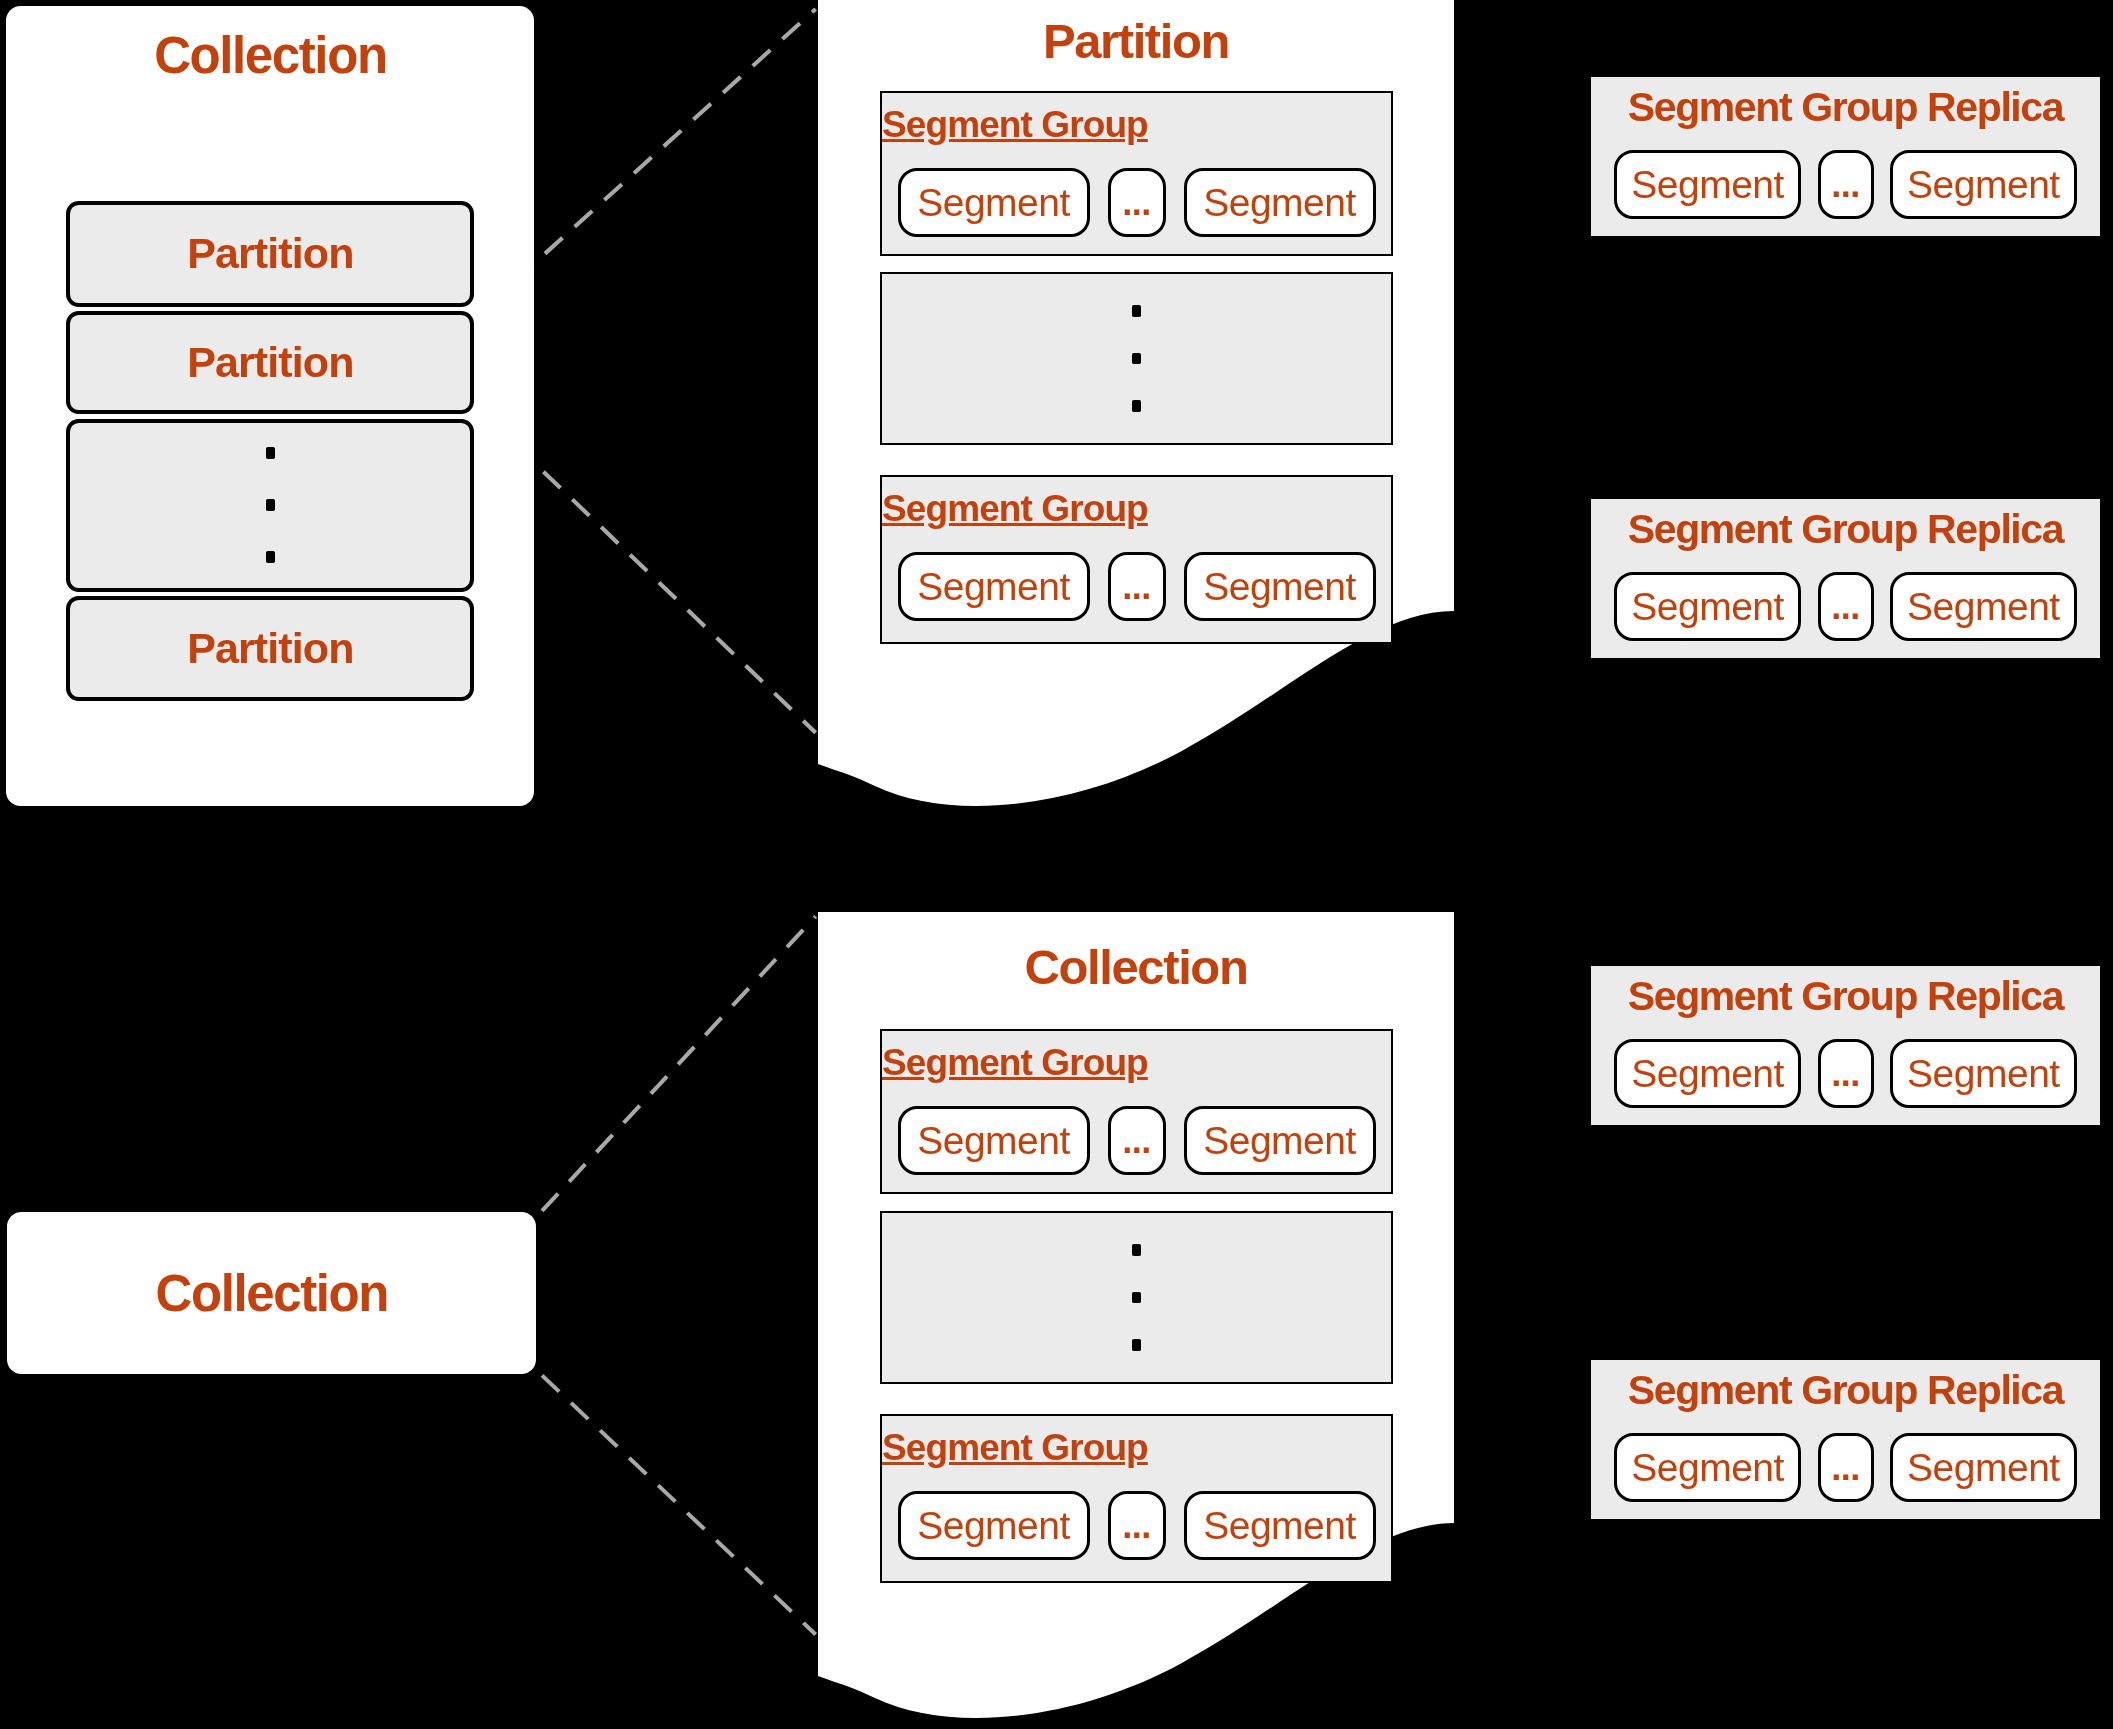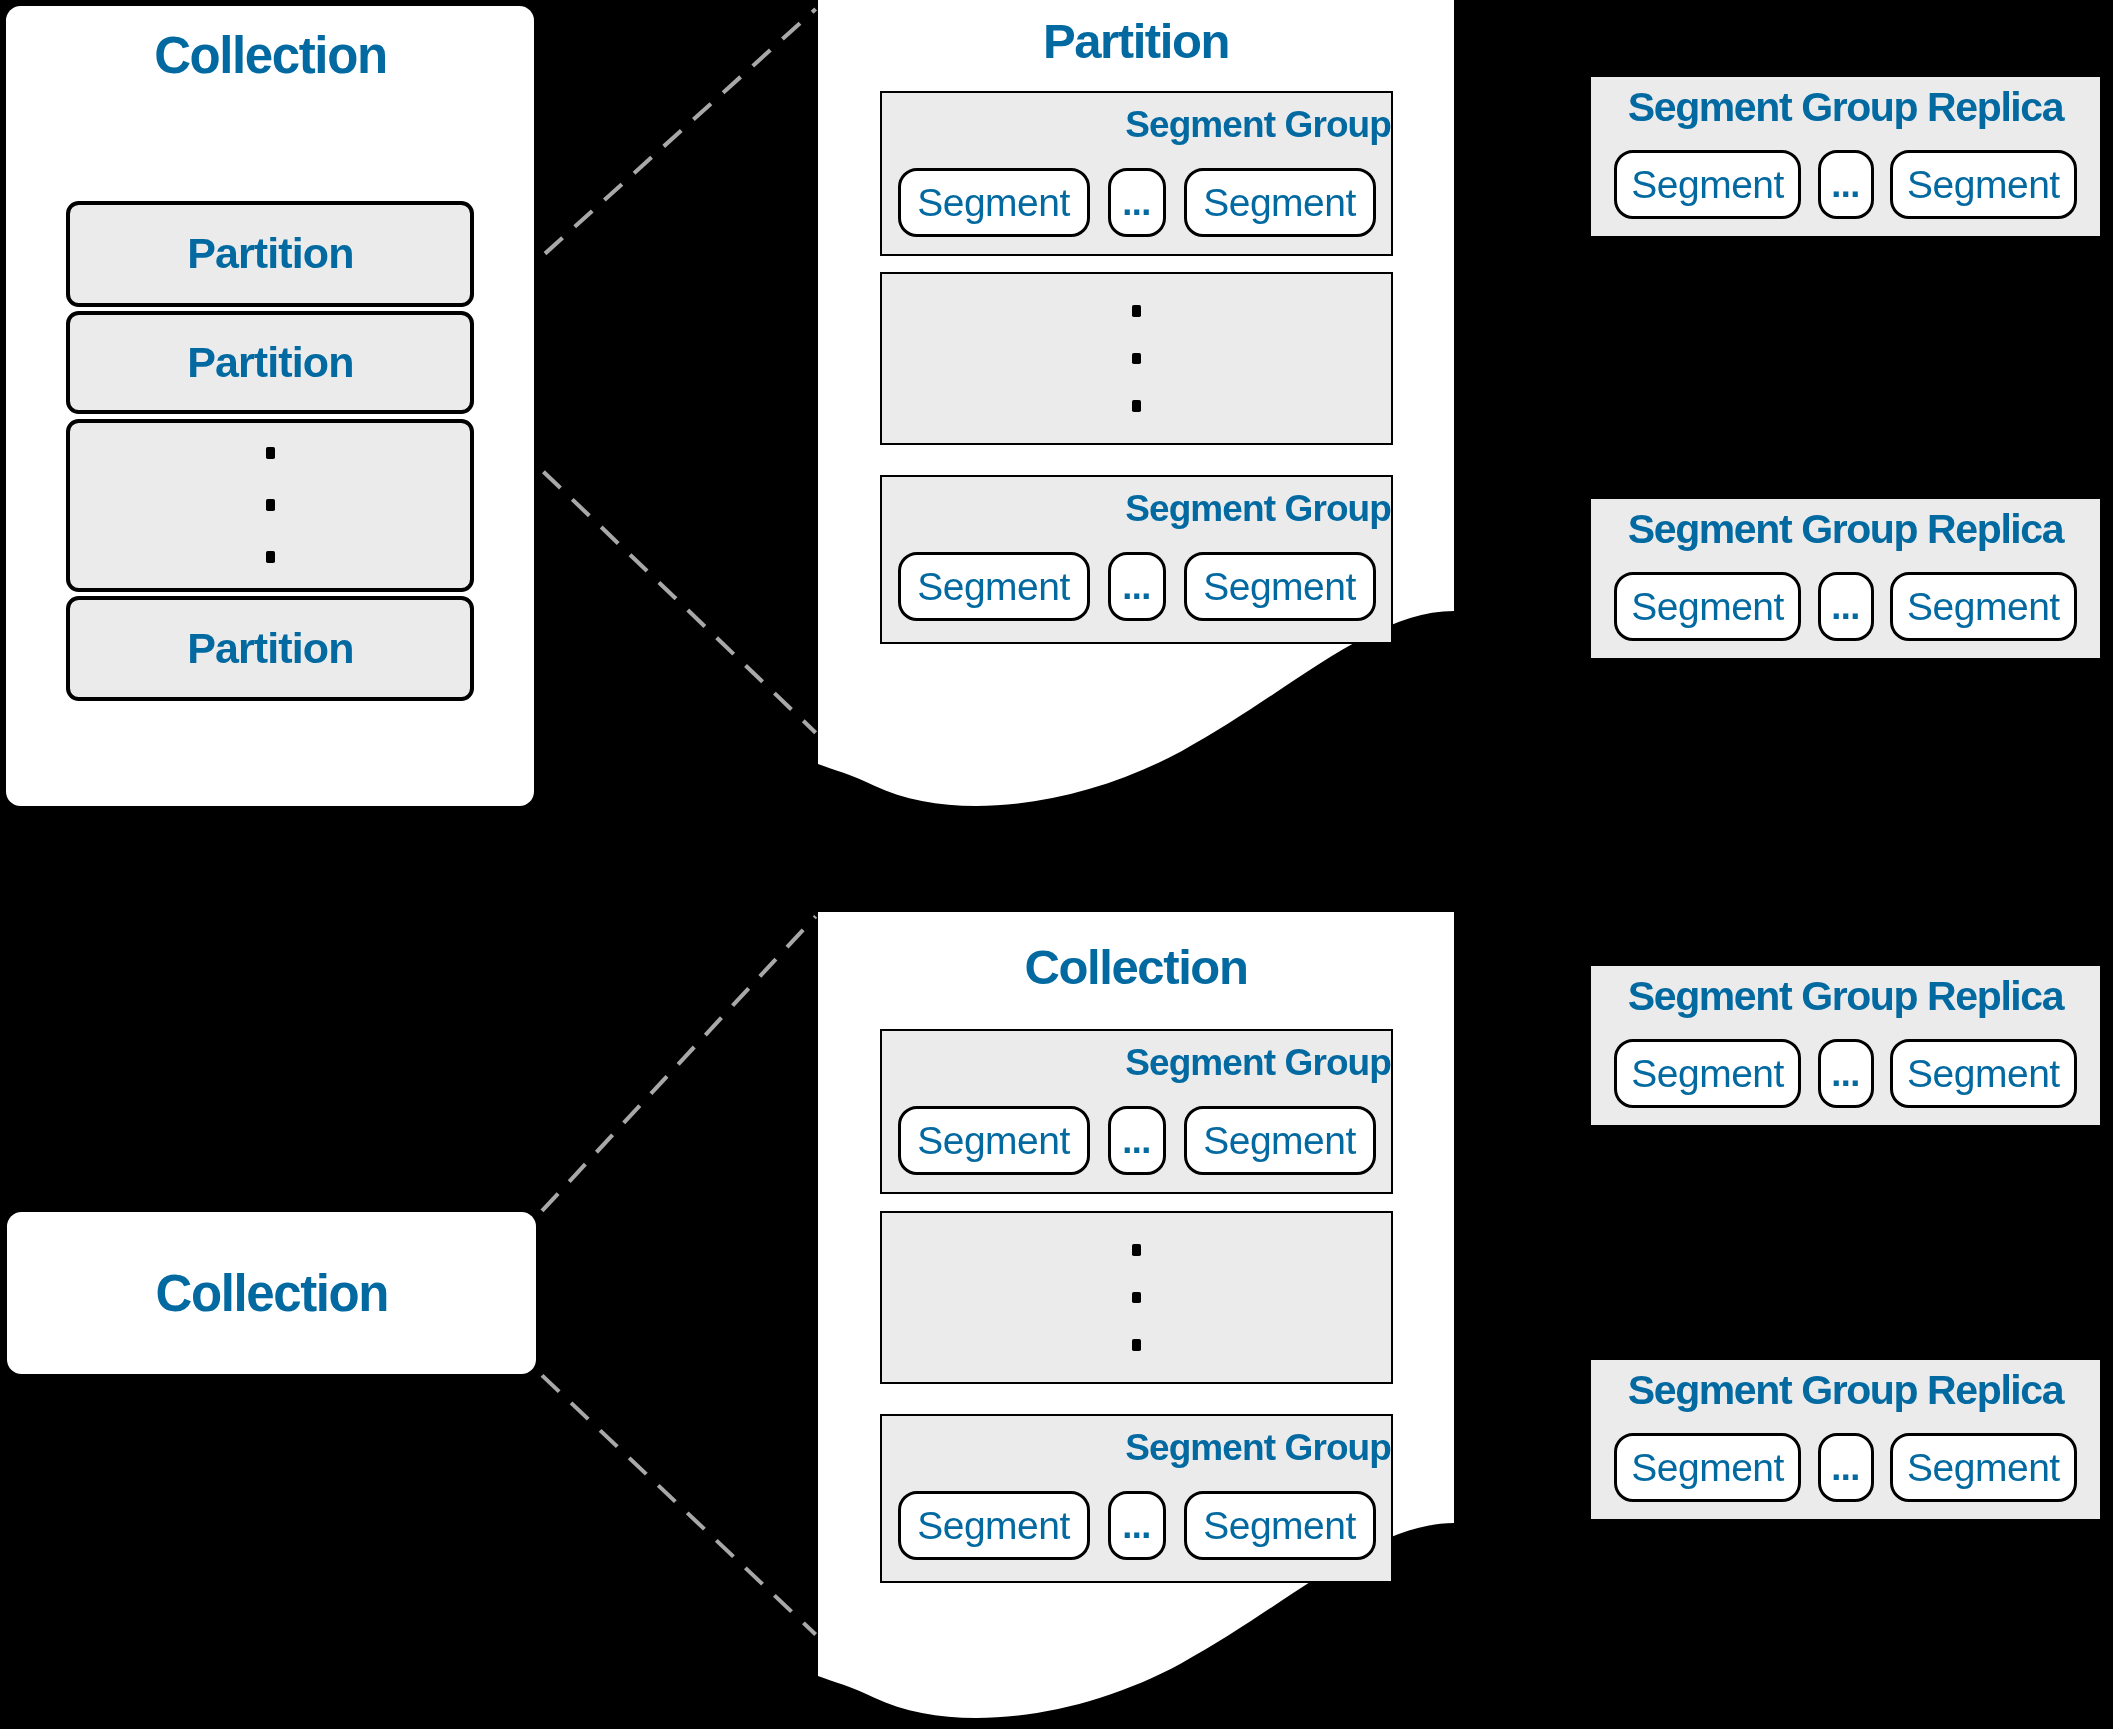--- a/index.html
+++ b/index.html
@@ -2,21 +2,21 @@
 <html style="font-size:14.5px"><head>
 <meta charset="utf-8">
 <style>
   html,body{margin:0;padding:0;background:#000;}
   .canvas{
     position:relative;
     width:2114px;height:1729px;
     background:#000000;
     overflow:hidden;
     font-family:"Liberation Sans", sans-serif;
-    color:#0369a1;
+    color:#c2410c;
   }
   
   .connectors{position:absolute;left:0;top:0;width:2114px;height:1729px;z-index:1;}
   .connectors line{stroke:#a8a8a8;stroke-width:4.5;stroke-dasharray:26 18;}
 
   
   .panel-collection-top{
     position:absolute;left:6.4px;top:5.5px;width:528px;height:800px;
     background:#ffffff;border-radius:14.5px;z-index:2;
   }
@@ -62,21 +62,21 @@
   .doc-top .sg-b{top:475px;height:169px;}
   .doc-bottom .sg-a{top:117px;}
   .doc-bottom .mid-dots{top:299px;}
   .doc-bottom .sg-b{top:502px;height:169px;}
   .mid-dots{
     position:absolute;left:62px;width:513px;height:173px;
     background:#ebebeb;border:2.7px solid #000;box-sizing:border-box;
   }
   .sg-title{
     position:absolute;left:0;right:0;top:11px;
-    text-align:right;font-size:37px;font-weight:bold;letter-spacing:-0.9px;
+    text-align:left;font-size:37px;font-weight:bold;letter-spacing:-0.9px;text-decoration:underline;
   }
   .seg-row{
     position:absolute;left:0;right:0;top:75px;
     display:flex;justify-content:center;gap:18px;
   }
   .seg{
     height:69px;box-sizing:border-box;
     background:#ffffff;border:3.2px solid #000;border-radius:19px;
     display:flex;align-items:center;justify-content:center;
     font-size:39px;font-weight:400;letter-spacing:-0.5px;

